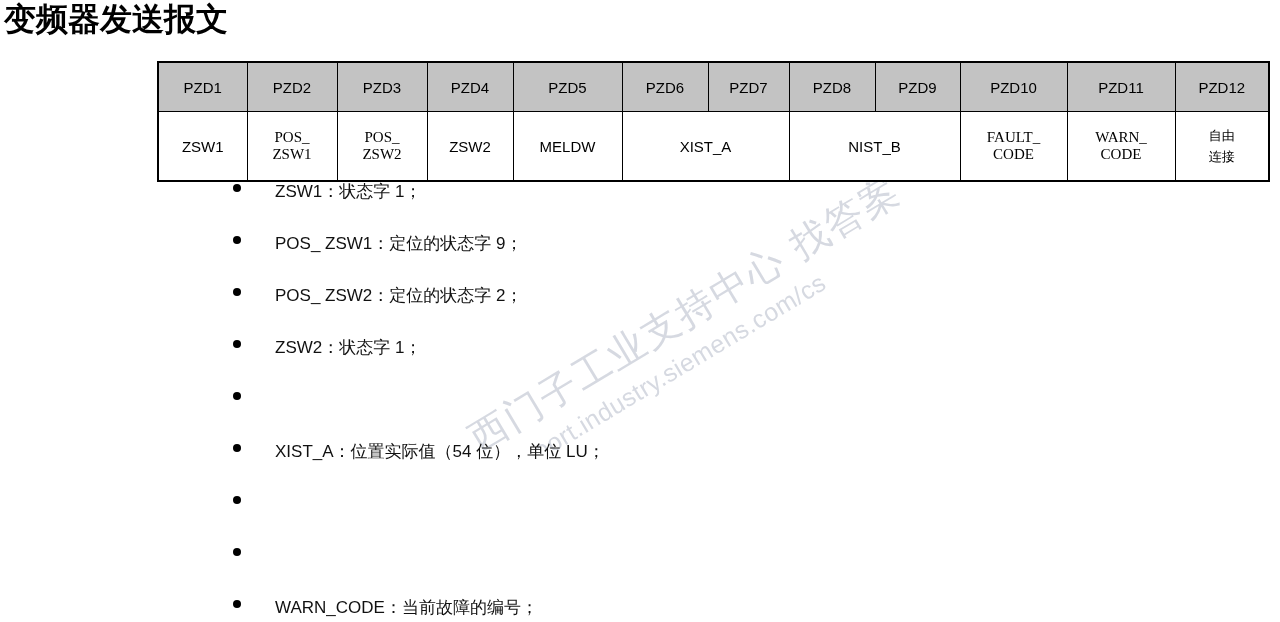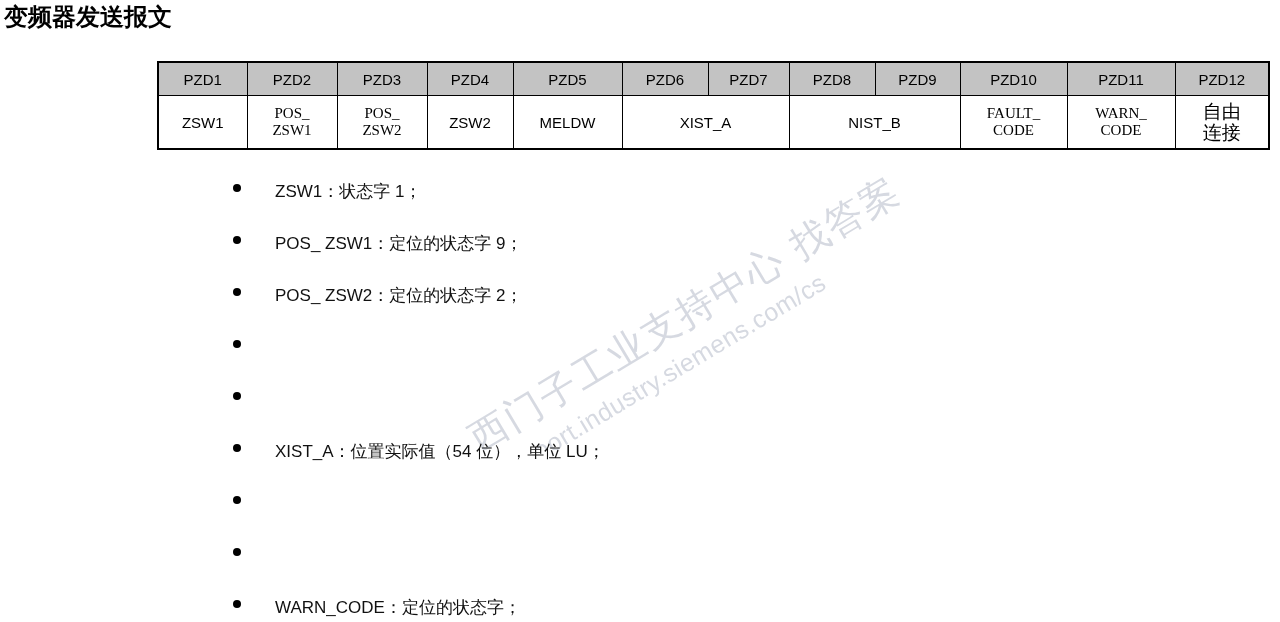--- a/index.html
+++ b/index.html
@@ -51,23 +51,23 @@
     display: block;
     margin-top: 2px;
     margin-left: 6px;
   }
 
   
   #page-title {
     position: absolute;
     left: 4px;
     top: 4px;
-    font-family: Liberation Mono, monospace;
+    font-family: Liberation Serif, serif;
     font-weight: bold;
-    font-size: 24px;
+    font-size: 32px;
     line-height: 30px;
     letter-spacing: 0px;
     z-index: 2;
   }
 
   
   #pzd-table-wrap {
     position: absolute;
     left: 157px;
     top: 61px;
@@ -79,35 +79,35 @@
     border: 2px solid #000;
     background: #ffffff;
   }
   table.pzd td {
     border: 1px solid #000;
     text-align: center;
     vertical-align: middle;
     font-family: "Liberation Sans", sans-serif;
     font-size: 15px;
     line-height: 17px;
-    padding: 0;
+    padding: 8px;
     color: #000;
   }
   table.pzd tr.head td {
     background: #c3c3c3;
     height: 32px;
     font-size: 15px;
   }
   table.pzd tr.body td {
     background: #ffffff;
     height: 52px;
   }
   table.pzd td.cn {
     font-family: "DejaVu Sans", sans-serif;
-    font-size: 19px;
+    font-size: 13px;
     line-height: 21px;
   }
   .cellline { display: block; font-family: Liberation Serif, serif; }
 
   
   #bullet-list {
     position: absolute;
     left: 226px;
     top: 162px;
     width: 1040px;
@@ -222,31 +222,32 @@
   <li>
     <span class="bullet"></span>
     <span class="txt">POS_ ZSW1：定位的状态字 9；</span>
   </li>
   <li>
     <span class="bullet"></span>
     <span class="txt">POS_ ZSW2：定位的状态字 2；</span>
   </li>
   <li>
     <span class="bullet"></span>
+    <span class="txt">ZSW2：状态字 1；</span>
   </li>
   <li>
     <span class="bullet"></span>
   </li>
   <li>
     <span class="bullet"></span>
     <span class="txt">XIST_A：位置实际值（54 位），单位 LU；</span>
   </li>
   <li>
     <span class="bullet"></span>
   </li>
   <li>
     <span class="bullet"></span>
   </li>
   <li>
     <span class="bullet"></span>
-    <span class="txt">WARN_CODE：定位的状态字；</span>
+    <span class="txt">WARN_CODE：当前故障的编号；</span>
   </li>
 </ul>
 
 </body></html>

